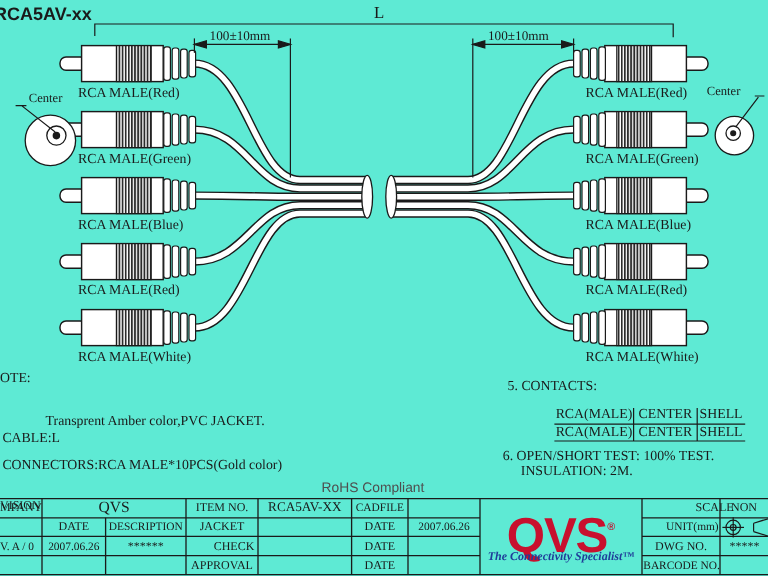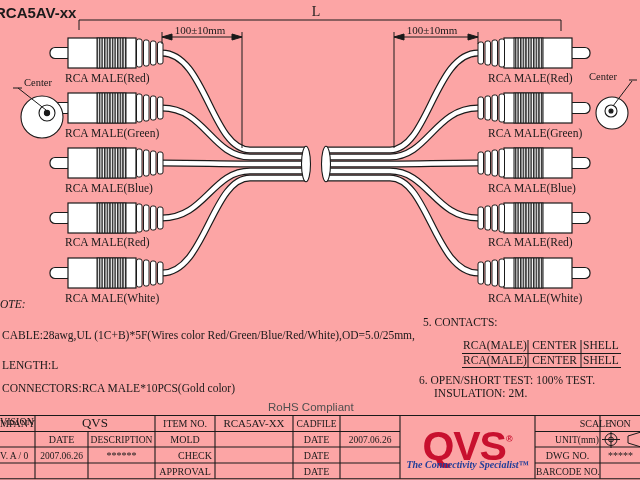--- a/index.html
+++ b/index.html
@@ -1,16 +1,16 @@
 <!DOCTYPE html>
 <html><head>
 <meta charset="utf-8">
 <style>
   html,body{margin:0;padding:0;background:#e8e8e8;}
-  .page{position:relative;width:640px;height:480px;background:#fca5a5;overflow:hidden;
+  .page{position:relative;width:640px;height:480px;background:#5eead4;overflow:hidden;
         font-family:"Liberation Serif", serif;color:#1a1a1a;}
   .abs{position:absolute;white-space:nowrap;}
   .t11{font-size:11.5px;line-height:13px;}
   .t10{font-size:10.5px;line-height:12px;}
   .title{font-family:"Liberation Sans", sans-serif;font-weight:bold;font-size:15px;letter-spacing:0px;}
   .dim{font-size:11px;}
   .ctr{text-align:center;}
   .cell{position:absolute;font-size:10px;line-height:12px;text-align:center;overflow:visible;}
   .cell-l{text-align:left;}
   .rohs{font-family:"Liberation Sans", sans-serif;font-size:11.5px;color:#4f4f4f;}
@@ -172,23 +172,23 @@
   <div class="abs t11" style="left:65px;top:127px;">RCA MALE(Green)</div>
   <div class="abs t11" style="left:65px;top:182px;">RCA MALE(Blue)</div>
   <div class="abs t11" style="left:65px;top:236px;">RCA MALE(Red)</div>
   <div class="abs t11" style="left:65px;top:292px;">RCA MALE(White)</div>
   <div class="abs t11" style="left:488px;top:72px;">RCA MALE(Red)</div>
   <div class="abs t11" style="left:488px;top:127px;">RCA MALE(Green)</div>
   <div class="abs t11" style="left:488px;top:182px;">RCA MALE(Blue)</div>
   <div class="abs t11" style="left:488px;top:236px;">RCA MALE(Red)</div>
   <div class="abs t11" style="left:488px;top:292px;">RCA MALE(White)</div>
 
-  <div class="abs t11" style="left:0px;top:298px;font-style:italic;">OTE:</div>
-  <div class="abs t11" style="left:2px;top:329px;">CABLE:28awg,UL (1C+B)*5F(Wires color Red/Green/Blue/Red/White),OD=5.0/25mm,</div>
-  <div class="abs t11" style="left:2px;top:359px;">LENGTH:L</div>
+  <div class="abs t11" style="left:0px;top:309px;">OTE:</div>
+  <div class="abs t11" style="left:38px;top:345px;">Transprent Amber color,PVC JACKET.</div>
+  <div class="abs t11" style="left:2px;top:359px;">CABLE:L</div>
   <div class="abs t11" style="left:2px;top:382px;">CONNECTORS:RCA MALE*10PCS(Gold color)</div>
 
   <div class="abs t11" style="left:423px;top:316px;">5. CONTACTS:</div>
   <div class="abs t11 ctr" style="left:462px;top:339px;width:66px;">RCA(MALE)</div>
   <div class="abs t11 ctr" style="left:528px;top:339px;width:53px;">CENTER</div>
   <div class="abs t11" style="left:583px;top:339px;">SHELL</div>
   <div class="abs t11 ctr" style="left:462px;top:354px;width:66px;">RCA(MALE)</div>
   <div class="abs t11 ctr" style="left:528px;top:354px;width:53px;">CENTER</div>
   <div class="abs t11" style="left:583px;top:354px;">SHELL</div>
   <div class="abs t11" style="left:419px;top:374px;">6. OPEN/SHORT TEST: 100% TEST.</div>
@@ -201,21 +201,21 @@
   <div class="cell cell-l" style="left:0px;top:416px;width:22px;">VISION</div>
   <div class="cell" style="left:35px;top:434px;width:53px;">DATE</div>
   <div class="cell" style="left:88px;top:434px;width:67px;font-size:9.5px;">DESCRIPTION</div>
   <div class="cell cell-l" style="left:0px;top:450px;width:34px;font-size:9.5px;">V. A / 0</div>
   <div class="cell" style="left:35px;top:450px;width:53px;font-size:9.5px;">2007.06.26</div>
   <div class="cell" style="left:88px;top:450px;width:67px;">******</div>
 
   <div class="cell" style="left:155px;top:418px;width:60px;">ITEM NO.</div>
   <div class="cell" style="left:215px;top:417px;width:78px;font-size:11px;">RCA5AV-XX</div>
   <div class="cell" style="left:293px;top:418px;width:47px;font-size:9.5px;">CADFILE</div>
-  <div class="cell" style="left:155px;top:434px;width:60px;">MOLD</div>
+  <div class="cell" style="left:155px;top:434px;width:60px;">JACKET</div>
   <div class="cell" style="left:293px;top:434px;width:47px;">DATE</div>
   <div class="cell" style="left:340px;top:434px;width:60px;font-size:9.5px;">2007.06.26</div>
   <div class="cell" style="left:155px;top:450px;width:80px;">CHECK</div>
   <div class="cell" style="left:293px;top:450px;width:47px;">DATE</div>
   <div class="cell" style="left:155px;top:466px;width:60px;">APPROVAL</div>
   <div class="cell" style="left:293px;top:466px;width:47px;">DATE</div>
 
   <div class="cell" style="left:535px;top:418px;width:65px;padding-left:28px;">SCALE</div>
   <div class="cell" style="left:600px;top:418px;width:40px;">NON</div>
   <div class="cell" style="left:535px;top:434px;width:84px;font-size:9.5px;">UNIT(mm)</div>

